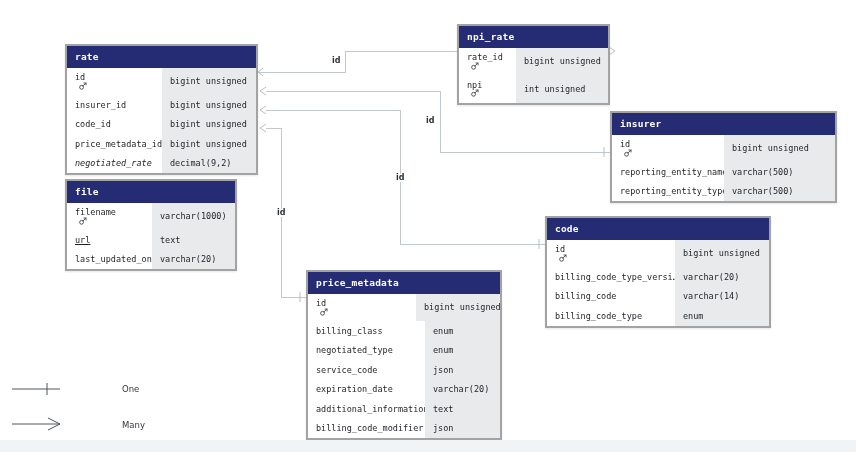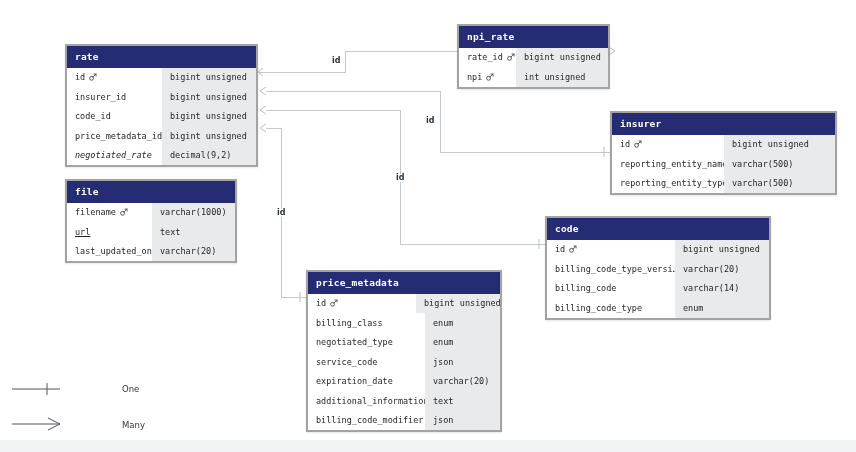--- a/index.html
+++ b/index.html
@@ -54,22 +54,22 @@
     font-size: 8.5px;
     line-height: 1;
     color: #1d2024;
   }
   .ecol-name {
     padding: 5.5px 6px 5.5px 8px;
     background: #ffffff;
     white-space: nowrap;
     overflow: hidden;
     display: flex;
-    align-items: center;
     box-sizing: border-box;
+    flex-direction: column;
   }
   .ecol-type {
     padding: 5.5px 6px 5.5px 8px;
     background: #e8eaec;
     white-space: nowrap;
     overflow: hidden;
     flex: 1 1 auto;
     display: flex;
     align-items: center;
     box-sizing: border-box;

